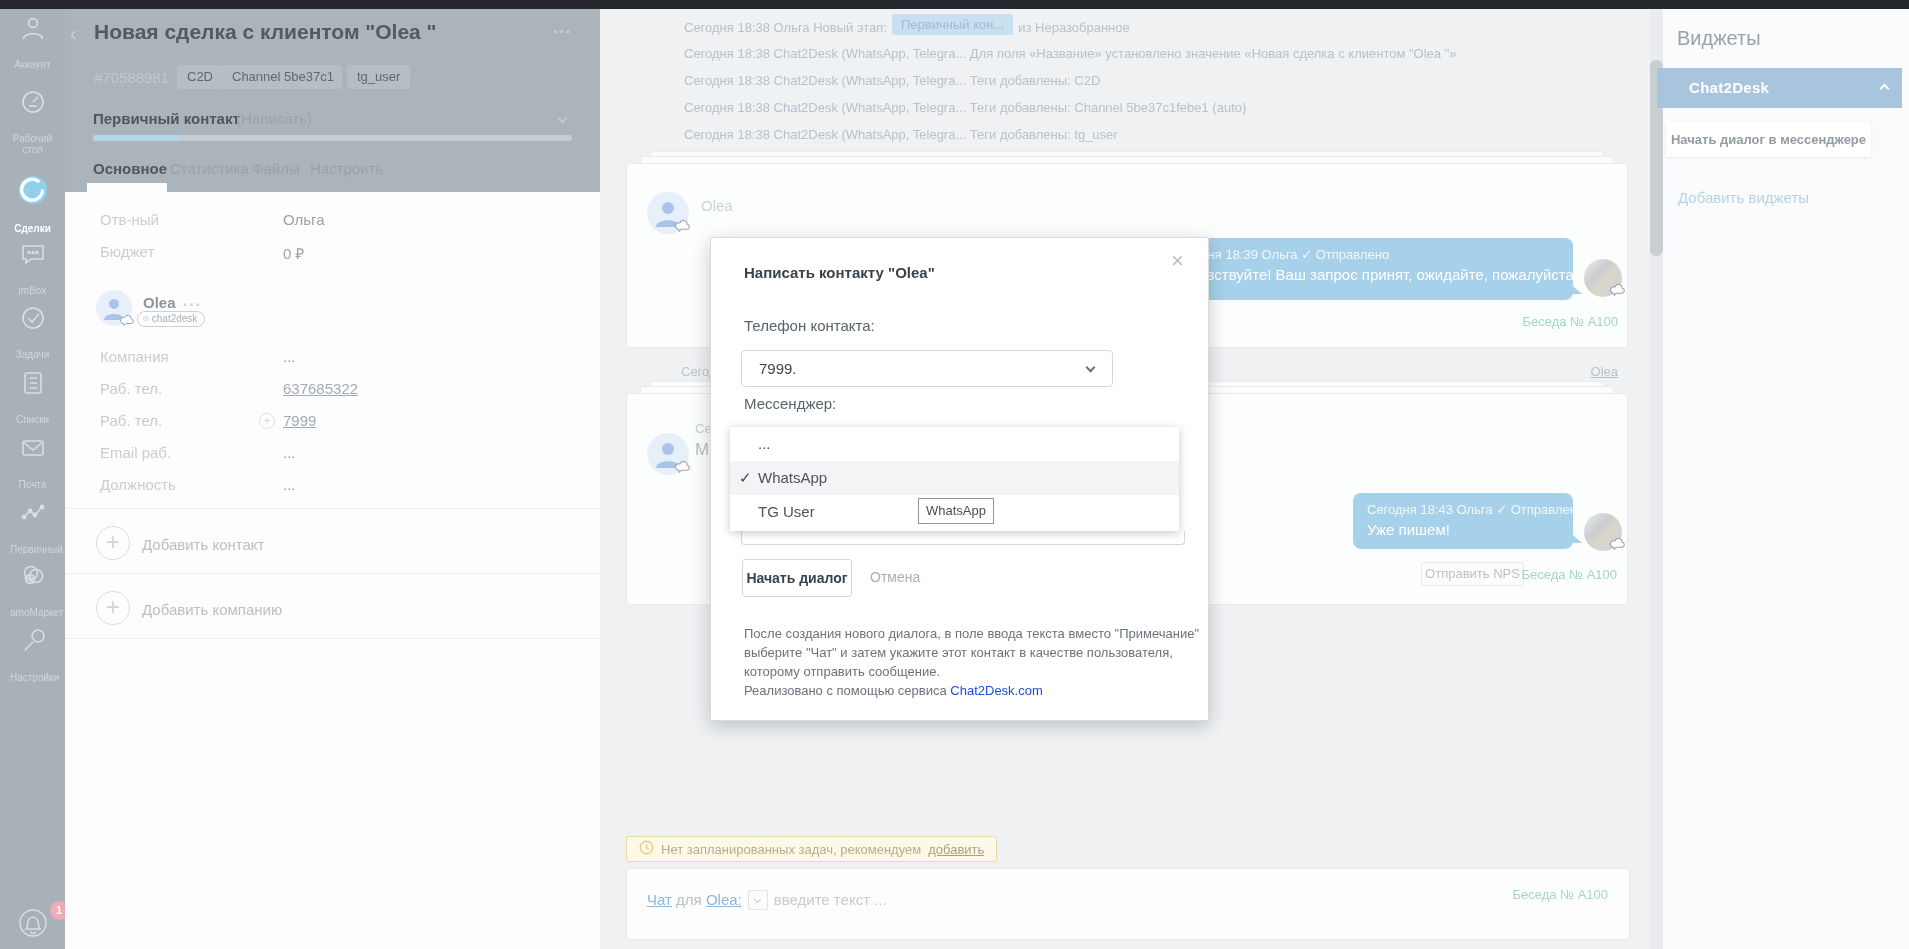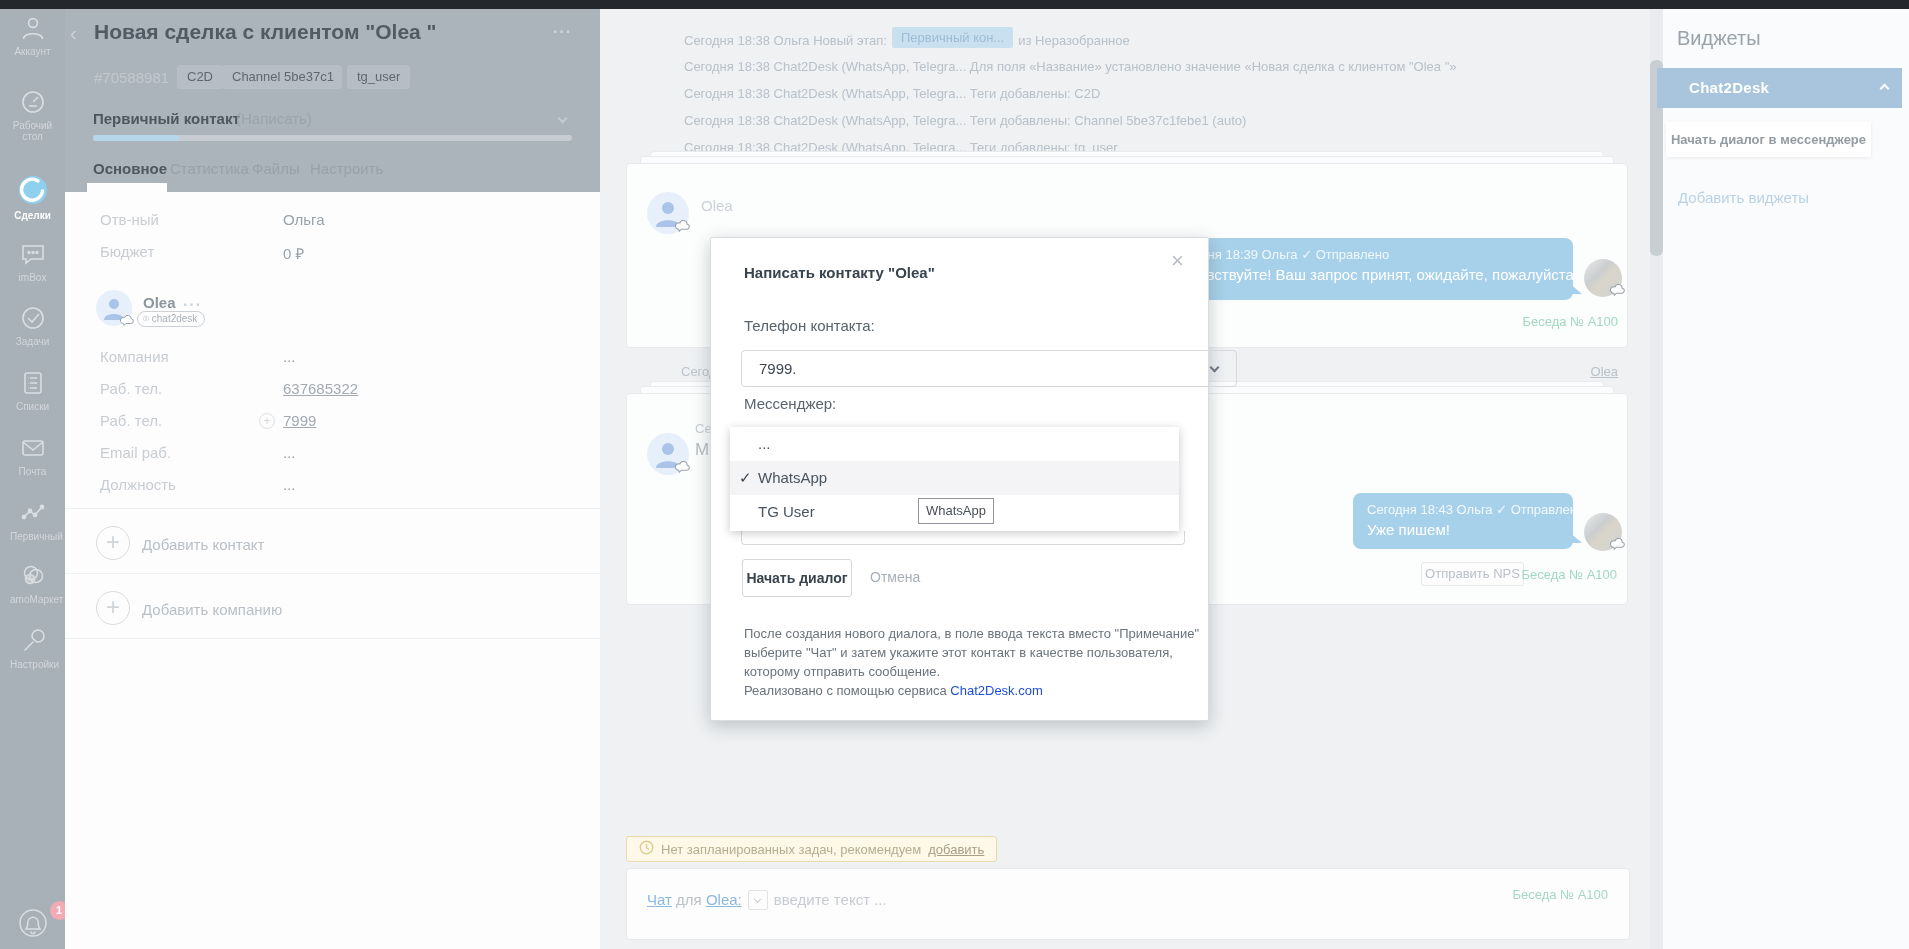--- a/index.html
+++ b/index.html
@@ -6,21 +6,21 @@
   html,body { width:1909px; height:949px; }
   body { position:relative; font-family:"Liberation Sans",sans-serif; background:#eff1f3; overflow:hidden; }
   .abs { position:absolute; }
 
   
   .topbar { left:0; top:0; width:1909px; height:9px; background:#24272b; }
 
   
   .nav { left:0; top:9px; width:65px; height:940px; background:#a8b0b8; }
   .nav-item { position:absolute; width:65px; text-align:center; color:#d3d8dc; cursor:pointer; }
-  .nav-item .lbl { display:block; font-size:10px; line-height:11px; color:#d2d7db; margin-top:4px; padding:0 10px; }
+  .nav-item .lbl { display:block; font-size:10px; line-height:11px; color:#d2d7db; margin-top:17px; padding:0 10px; }
   .nav-item.active .lbl { color:#ffffff; font-weight:bold; }
   .nav-item svg { display:block; margin:0 auto; }
   .badge { position:absolute; left:33px; top:-6px; width:19px; height:19px; border-radius:50%; background:#f2aab4; color:#fff; font-size:11px; font-weight:bold; line-height:19px; text-align:center; }
 
   
   .deal { left:65px; top:9px; width:535px; height:940px; background:#abb3bb; }
   .deal-body { position:absolute; left:0; top:183px; width:535px; height:757px; background:#fdfdfe; }
   .tabflag { position:absolute; left:22px; top:174px; width:80px; height:10px; background:#fdfdfe; }
   .back { position:absolute; left:5px; top:13px; font-size:20px; color:#ccd2d7; cursor:pointer; }
   .deal-title { position:absolute; left:29px; top:11px; font-size:21px; font-weight:bold; color:#515b64; }
@@ -41,21 +41,21 @@
   .avatar-lg { position:absolute; width:42px; height:42px; border-radius:50%; background:#e7effa; }
   .photo-av { position:absolute; width:38px; height:38px; border-radius:50%; background:linear-gradient(135deg,#e9eaeb 0%,#cbced0 38%,#d9d5c9 55%,#cfd2d4 100%); }
   .cloud { position:absolute; }
   .contact-name { position:absolute; font-size:15px; font-weight:bold; color:#8d959d; }
   .pill { position:absolute; height:16px; line-height:14px; border:1px solid #ccd1d5; border-radius:9px; padding:0 7px 0 5px; font-size:10px; color:#a9b0b6; }
   .plus-circle { position:absolute; width:34px; height:34px; border:1px solid #d9dde0; border-radius:50%; color:#cfd4d8; font-size:24px; font-weight:200; text-align:center; line-height:30px; cursor:pointer; }
   .plus-mini { position:absolute; width:16px; height:16px; border:1px solid #dde1e4; border-radius:50%; color:#d4d9dc; font-size:13px; text-align:center; line-height:14px; }
   .add-lbl { position:absolute; font-size:15px; color:#b9c0c6; cursor:pointer; }
 
   
-  .tl-row { position:absolute; left:684px; font-size:13px; color:#b9c1c9; white-space:nowrap;margin-top:13px; }
+  .tl-row { position:absolute; left:684px; font-size:13px; color:#b9c1c9; white-space:nowrap; }
   .chip { display:inline-block; background:#c9e0f1; color:#9fbcd4; padding:3px 9px; border-radius:2px; margin:0 5px; position:relative; top:-3px; }
   .card { position:absolute; left:626px; width:1002px; background:#fcfdfd; border:1px solid #e8eaec; border-radius:4px; }
   .stackline { position:absolute; height:10px; background:#fbfcfd; border:1px solid #e9ebec; border-bottom:none; border-radius:4px 4px 0 0; }
   .sender { position:absolute; font-size:15px; color:#ccd2d7; }
   .bubble { position:absolute; background:#a7d1ea; border-radius:8px; color:#fff; }
   .bubble .hdr { position:absolute; left:14px; top:9px; font-size:13px; color:rgba(255,255,255,0.85); white-space:nowrap; }
   .bubble .txt { position:absolute; left:14px; top:28px; font-size:15px; color:#fff; white-space:nowrap; }
   .tail { position:absolute; right:-9px; bottom:6px; width:0; height:0; border-top:12px solid transparent; border-left:14px solid #a7d1ea; }
   .conv { position:absolute; font-size:13px; color:#a0d8c2; text-align:right; }
   .ev-left { position:absolute; left:681px; font-size:13px; color:#bdc4cb; }
@@ -75,21 +75,21 @@
   .w-bar { position:absolute; left:-6px; top:59px; width:245px; height:40px; background:#a9c5dd; cursor:pointer; }
   .w-bar .nm { position:absolute; left:32px; top:11px; font-size:15px; font-weight:bold; color:#fff; letter-spacing:0.3px; }
   .w-btn { position:absolute; left:3px; top:113px; width:205px; height:35px; background:#fff; box-shadow:0 1px 3px rgba(60,70,80,0.10); font-size:13px; font-weight:bold; color:#939ba3; text-align:center; line-height:35px; cursor:pointer; }
   .w-add { position:absolute; left:15px; top:180px; font-size:15px; color:#b9d2e5; cursor:pointer; }
 
   
   .modal { left:710px; top:237px; width:499px; height:484px; background:#fff; border:1px solid #d9dcdf; border-radius:2px; box-shadow:0 5px 18px rgba(40,50,60,0.25); z-index:50; }
   .m-close { position:absolute; left:460px; top:13px; font-size:22px; color:#b9bfc5; cursor:pointer; line-height:20px; }
   .m-title { position:absolute; left:33px; top:26px; font-size:15px; font-weight:bold; color:#39434c; }
   .m-label { position:absolute; left:33px; font-size:15px; color:#59636b; }
-  .m-select { position:absolute; left:30px; top:112px; width:496px; height:37px; border:1px solid #d5d9dc; border-radius:4px; cursor:pointer; }
+  .m-select { position:absolute; left:30px; top:112px; width:372px; height:37px; border:1px solid #d5d9dc; border-radius:4px; cursor:pointer; }
   .m-select .val { position:absolute; left:17px; top:9px; font-size:15px; color:#3f474e; }
   .m-list { position:absolute; left:19px; top:189px; width:449px; height:104px; background:#fff; box-shadow:0 2px 9px rgba(0,0,0,0.22); z-index:51; }
   .m-opt { position:relative; height:34px; line-height:34px; font-size:15px; color:#4a545c; padding-left:28px; cursor:pointer; }
   .m-opt.sel { background:#f4f4f6; }
   .m-opt .chk { position:absolute; left:9px; top:0; color:#39434c; }
   .m-sliver { position:absolute; left:30px; top:293px; width:444px; height:14px; border:1px solid #d5d9dc; border-top:none; border-radius:0 0 4px 4px; }
   .m-tooltip { position:absolute; left:207px; top:260px; min-width:74px; height:26px; background:#fff; border:1px solid #90959b; font-size:13px; color:#4a4f54; text-align:center; line-height:24px; padding:0 7px; z-index:60; }
   .m-start { position:absolute; left:31px; top:321px; width:110px; height:38px; background:#fff; border:1px solid #d5d8db; border-radius:3px; font-size:14px; font-weight:bold; color:#39434c; text-align:center; line-height:36px; cursor:pointer; }
   .m-cancel { position:absolute; left:159px; top:331px; font-size:14px; color:#a8afb6; cursor:pointer; }
   .m-note { position:absolute; left:33px; top:386px; font-size:13px; color:#6a737b; line-height:19px; }

